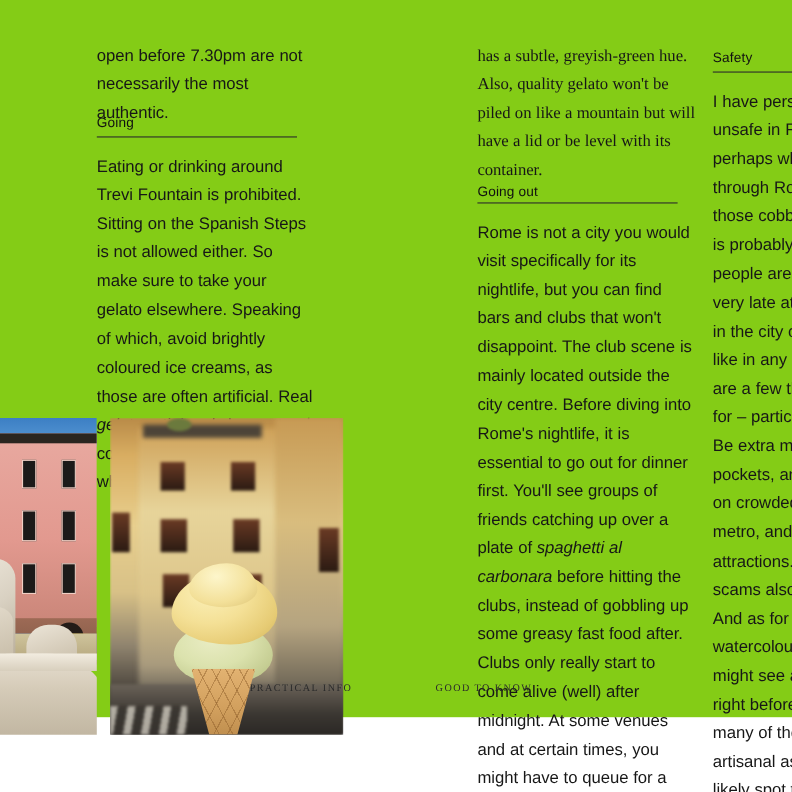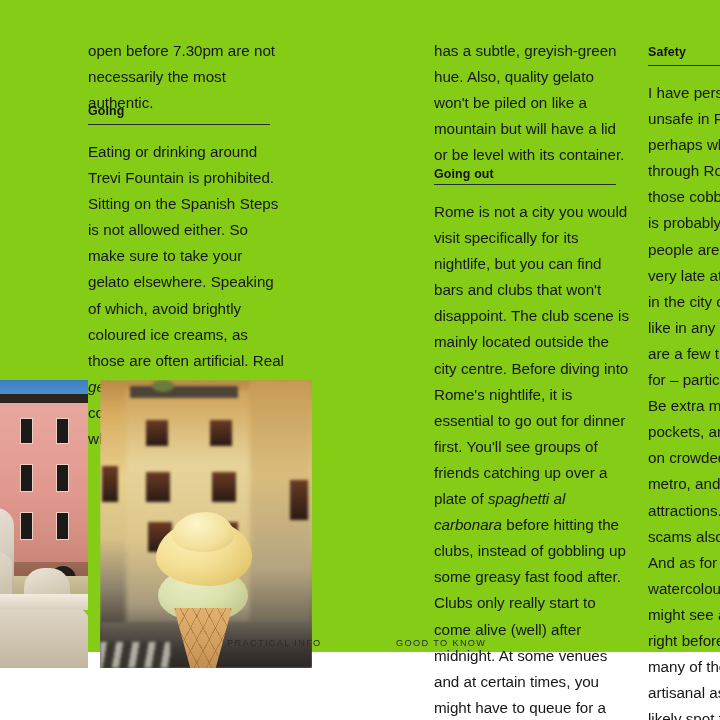--- a/index.html
+++ b/index.html
@@ -44,21 +44,21 @@
     margin: 0;
     word-spacing: 0.2px;
   }
 
   .para em {
     font-style: italic;
   }
 
   .heading {
     font-size: 12.4px;
-    font-weight: bold;
+    font-weight: normal;
     letter-spacing: 0.15px;
     color: #111111;
     margin: 0;
     line-height: 16px;
   }
 
   .rule {
     height: 1px;
     background: #2b2b2b;
     margin: 0;
@@ -69,21 +69,21 @@
 
   
   #c1-top      { top: 38px;  left: 0; width: 200px; }
   #c1-body     { top: 154px; left: 0; width: 200px; }
 
   #c2-top      { top: 38px;  left: 0; width: 198px; }
   #c2-heading  { top: 103px; left: 0; }
   #c2-rule     { top: 124px; left: 0; width: 182px; }
   #c2-body     { top: 139px; left: 0; width: 198px; }
 
-  #c3-top      { top: 38px;  left: 0; width: 198px; }
+  #c3-top      { top: 38px;  left: 0; width: 198px; font-family: Liberation Serif, serif; }
   #c3-heading  { top: 166px; left: 0; }
   #c3-rule     { top: 184px; left: 0; width: 182px; }
   #c3-body     { top: 199px; left: 0; width: 198px; }
 
   #c4-heading  { top: 44px;  left: 0; }
   #c4-rule     { top: 65px;  left: 0; width: 182px; }
   #c4-body     { top: 80px;  left: 0; width: 200px; }
 
   
   .photo {
@@ -234,22 +234,22 @@
   .g-plant {
     left: 52px; top: 0px; width: 22px; height: 12px;
     background: #6b7a3d;
     border-radius: 50%;
     filter: blur(1.6px);
   }
 
   
   .footer-label {
     position: absolute;
-    bottom: 4px;
-    font-family: Liberation Sans, sans-serif;
+    bottom: 22px;
+    font-family: Liberation Serif, serif;
     font-size: 9.2px;
     letter-spacing: 1.35px;
     color: #2b2b2b;
     white-space: nowrap;
   }
   #footer-practical { left: 227px; }
   #footer-good      { left: 396px; }
 </style>
 </head>
 <body>

